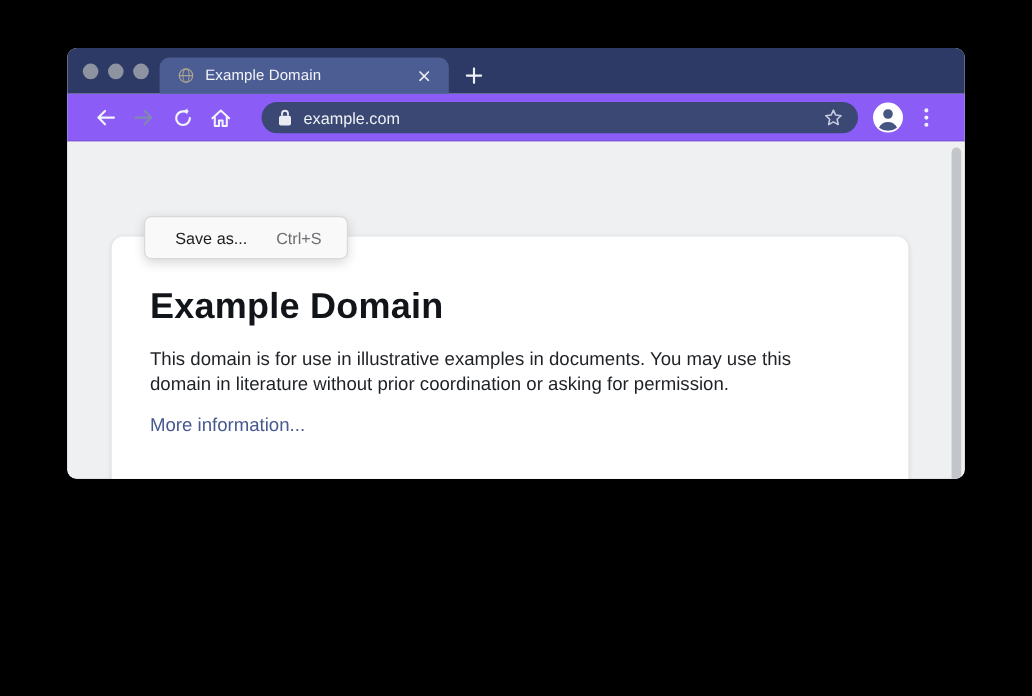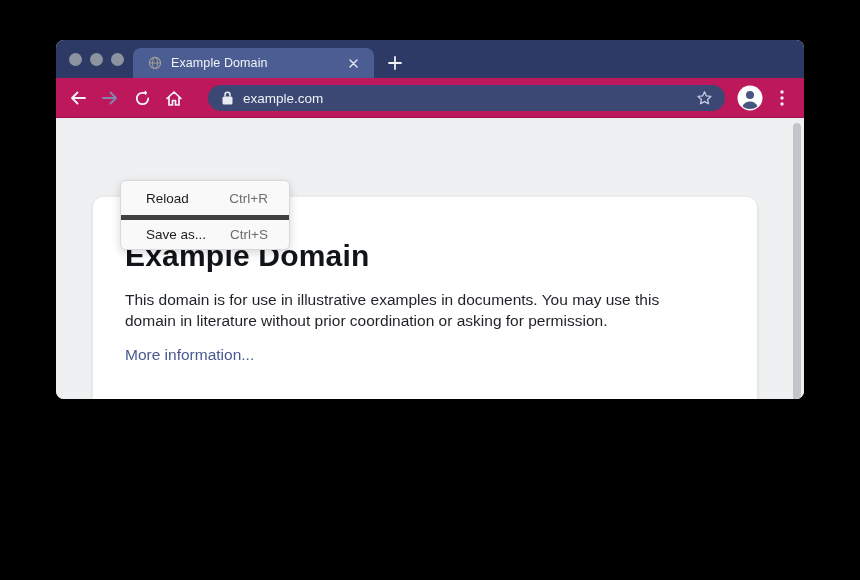--- a/index.html
+++ b/index.html
@@ -66,24 +66,24 @@
   .new-tab-btn {
     position: absolute;
     left: 328px; top: 12px;
     width: 22px; height: 22px;
     display: flex; align-items: center; justify-content: center;
   }
 
   
   .toolbar {
     height: 40px;
-    background: #be185d;
+    background: #8b5cf6;
     display: flex;
     align-items: center;
-    padding: 0 10px;
+    padding: 0 20px;
     box-shadow: inset 0 -1px 0 rgba(0,0,0,0.18);
   }
   .nav-btn {
     width: 24px; height: 24px;
     display: flex; align-items: center; justify-content: center;
     margin-right: 8px;
     flex: none;
   }
   .address-bar {
     flex: 1;
@@ -296,20 +296,16 @@
       <h1 class="page-heading">Example Domain</h1>
       <p class="page-body">This domain is for use in illustrative examples in documents. You may use this domain in literature without prior coordination or asking for permission.</p>
       <a class="page-link">More information...</a>
     </div>
     <div class="scrollbar-thumb"></div>
   </div>
 </div>
 
 <div class="context-menu">
   <div class="menu-item">
-    <span class="menu-label">Reload</span>
-    <span class="menu-shortcut">Ctrl+R</span>
-  </div>
-  <div class="menu-item">
     <span class="menu-label">Save as...</span>
     <span class="menu-shortcut">Ctrl+S</span>
   </div>
 </div>
 
 </body></html>

